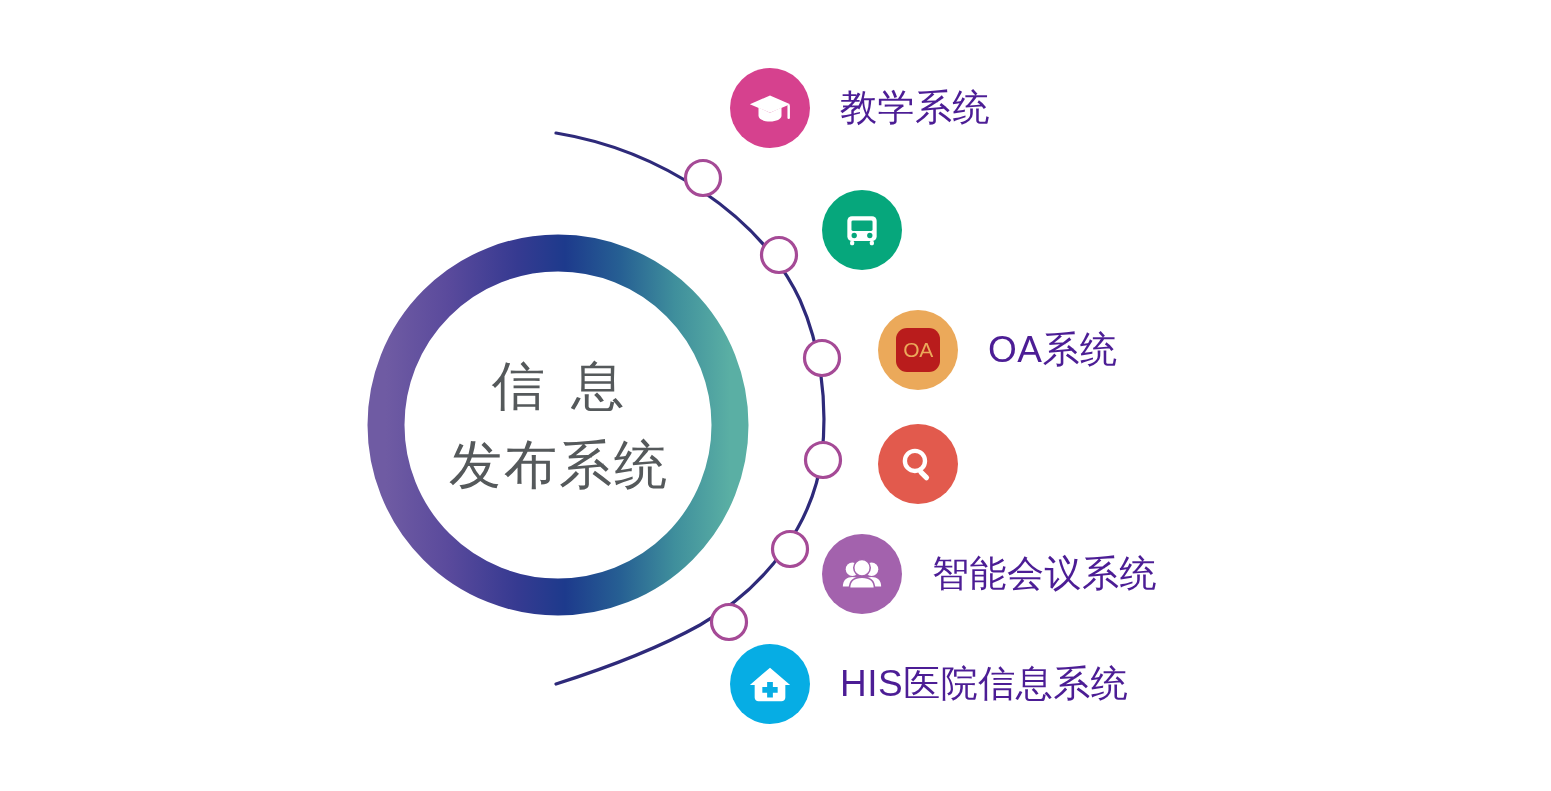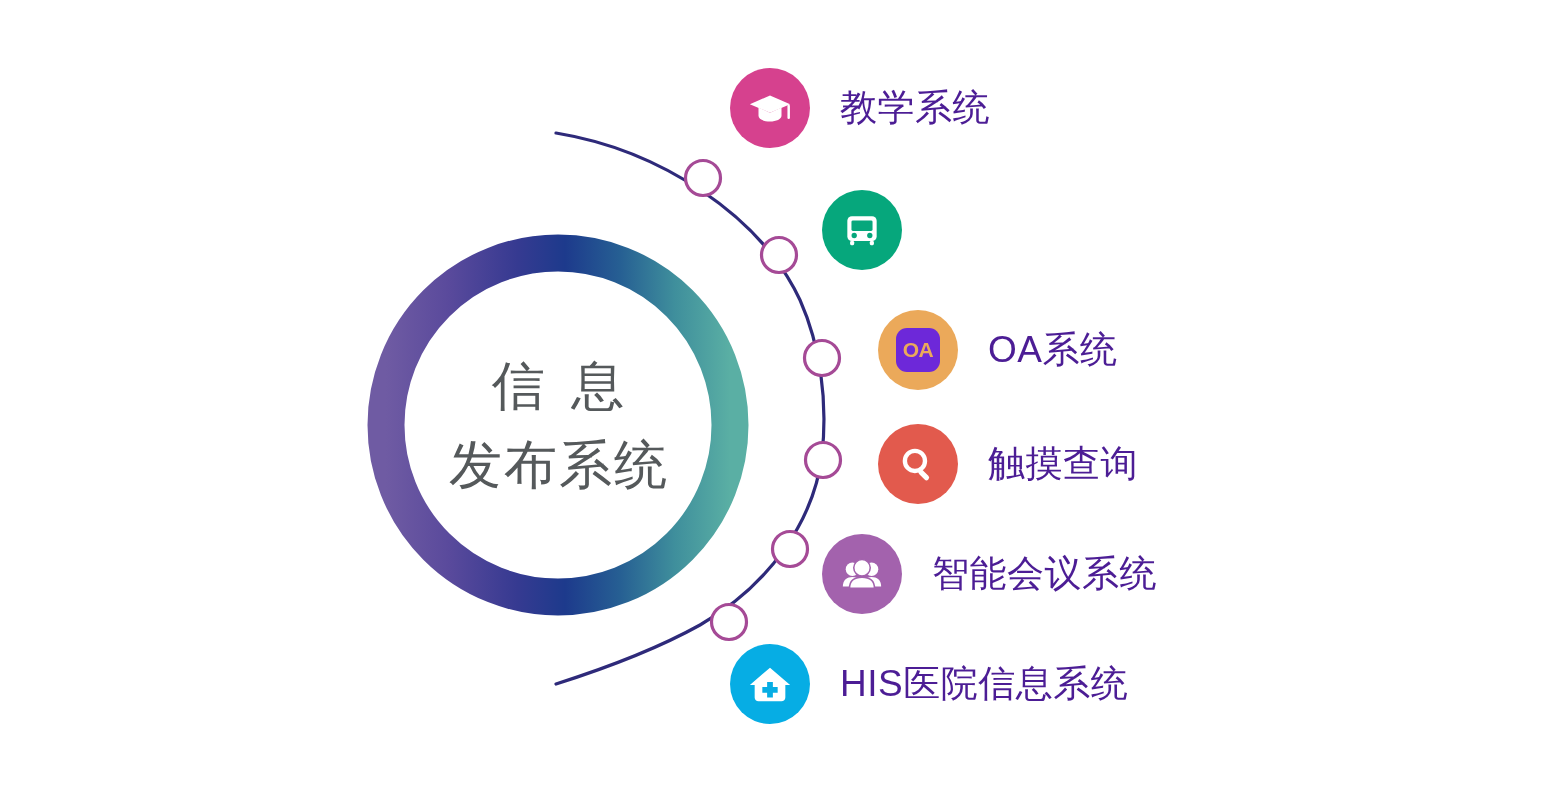--- a/index.html
+++ b/index.html
@@ -101,26 +101,26 @@
   .b1 { left: 822px; top: 190px; }
   .b2 { left: 878px; top: 310px; }
   .b3 { left: 878px; top: 424px; }
   .b4 { left: 822px; top: 534px; }
   .b5 { left: 730px; top: 644px; }
 
   .oa-badge {
     width: 44px;
     height: 44px;
     border-radius: 11px;
-    background: #6d28d9;
+    background: #b91c1c;
     display: flex;
     align-items: center;
     justify-content: center;
     font-size: 21px;
-    font-weight: bold;
+    font-weight: normal;
     letter-spacing: -0.5px;
   }
 </style>
 </head>
 <body>
 
 <div id="canvas">
 
   <div class="hub">
     <svg class="hub-svg" viewBox="0 0 400 400">
@@ -192,21 +192,20 @@
     <div class="branch-label">OA系统</div>
   </div>
 
   <div class="branch b3">
     <div class="branch-icon" style="background:#e25a4d">
       <svg width="42" height="42" viewBox="0 0 48 48">
         <circle cx="20.5" cy="20.5" r="11.5" fill="none" stroke="#ffffff" stroke-width="5"></circle>
         <rect x="27.5" y="29" width="6" height="15" rx="3" fill="#ffffff" transform="rotate(-45 30.5 36.5)"></rect>
       </svg>
     </div>
-    <div class="branch-label">触摸查询</div>
   </div>
 
   <div class="branch b5">
     <div class="branch-icon" style="background:#06ade4">
       <svg width="46" height="46" viewBox="0 0 48 48">
         <path d="M24 7 L45 25 L40 25 L40 38 C40 40.2 38.2 42 36 42 L12 42 C9.8 42 8 40.2 8 38 L8 25 L3 25 Z" fill="#ffffff"></path>
         <path d="M21 22 L27 22 L27 27 L32 27 L32 33 L27 33 L27 38 L21 38 L21 33 L16 33 L16 27 L21 27 Z" fill="#06ade4"></path>
       </svg>
     </div>
     <div class="branch-label">HIS医院信息系统</div>

